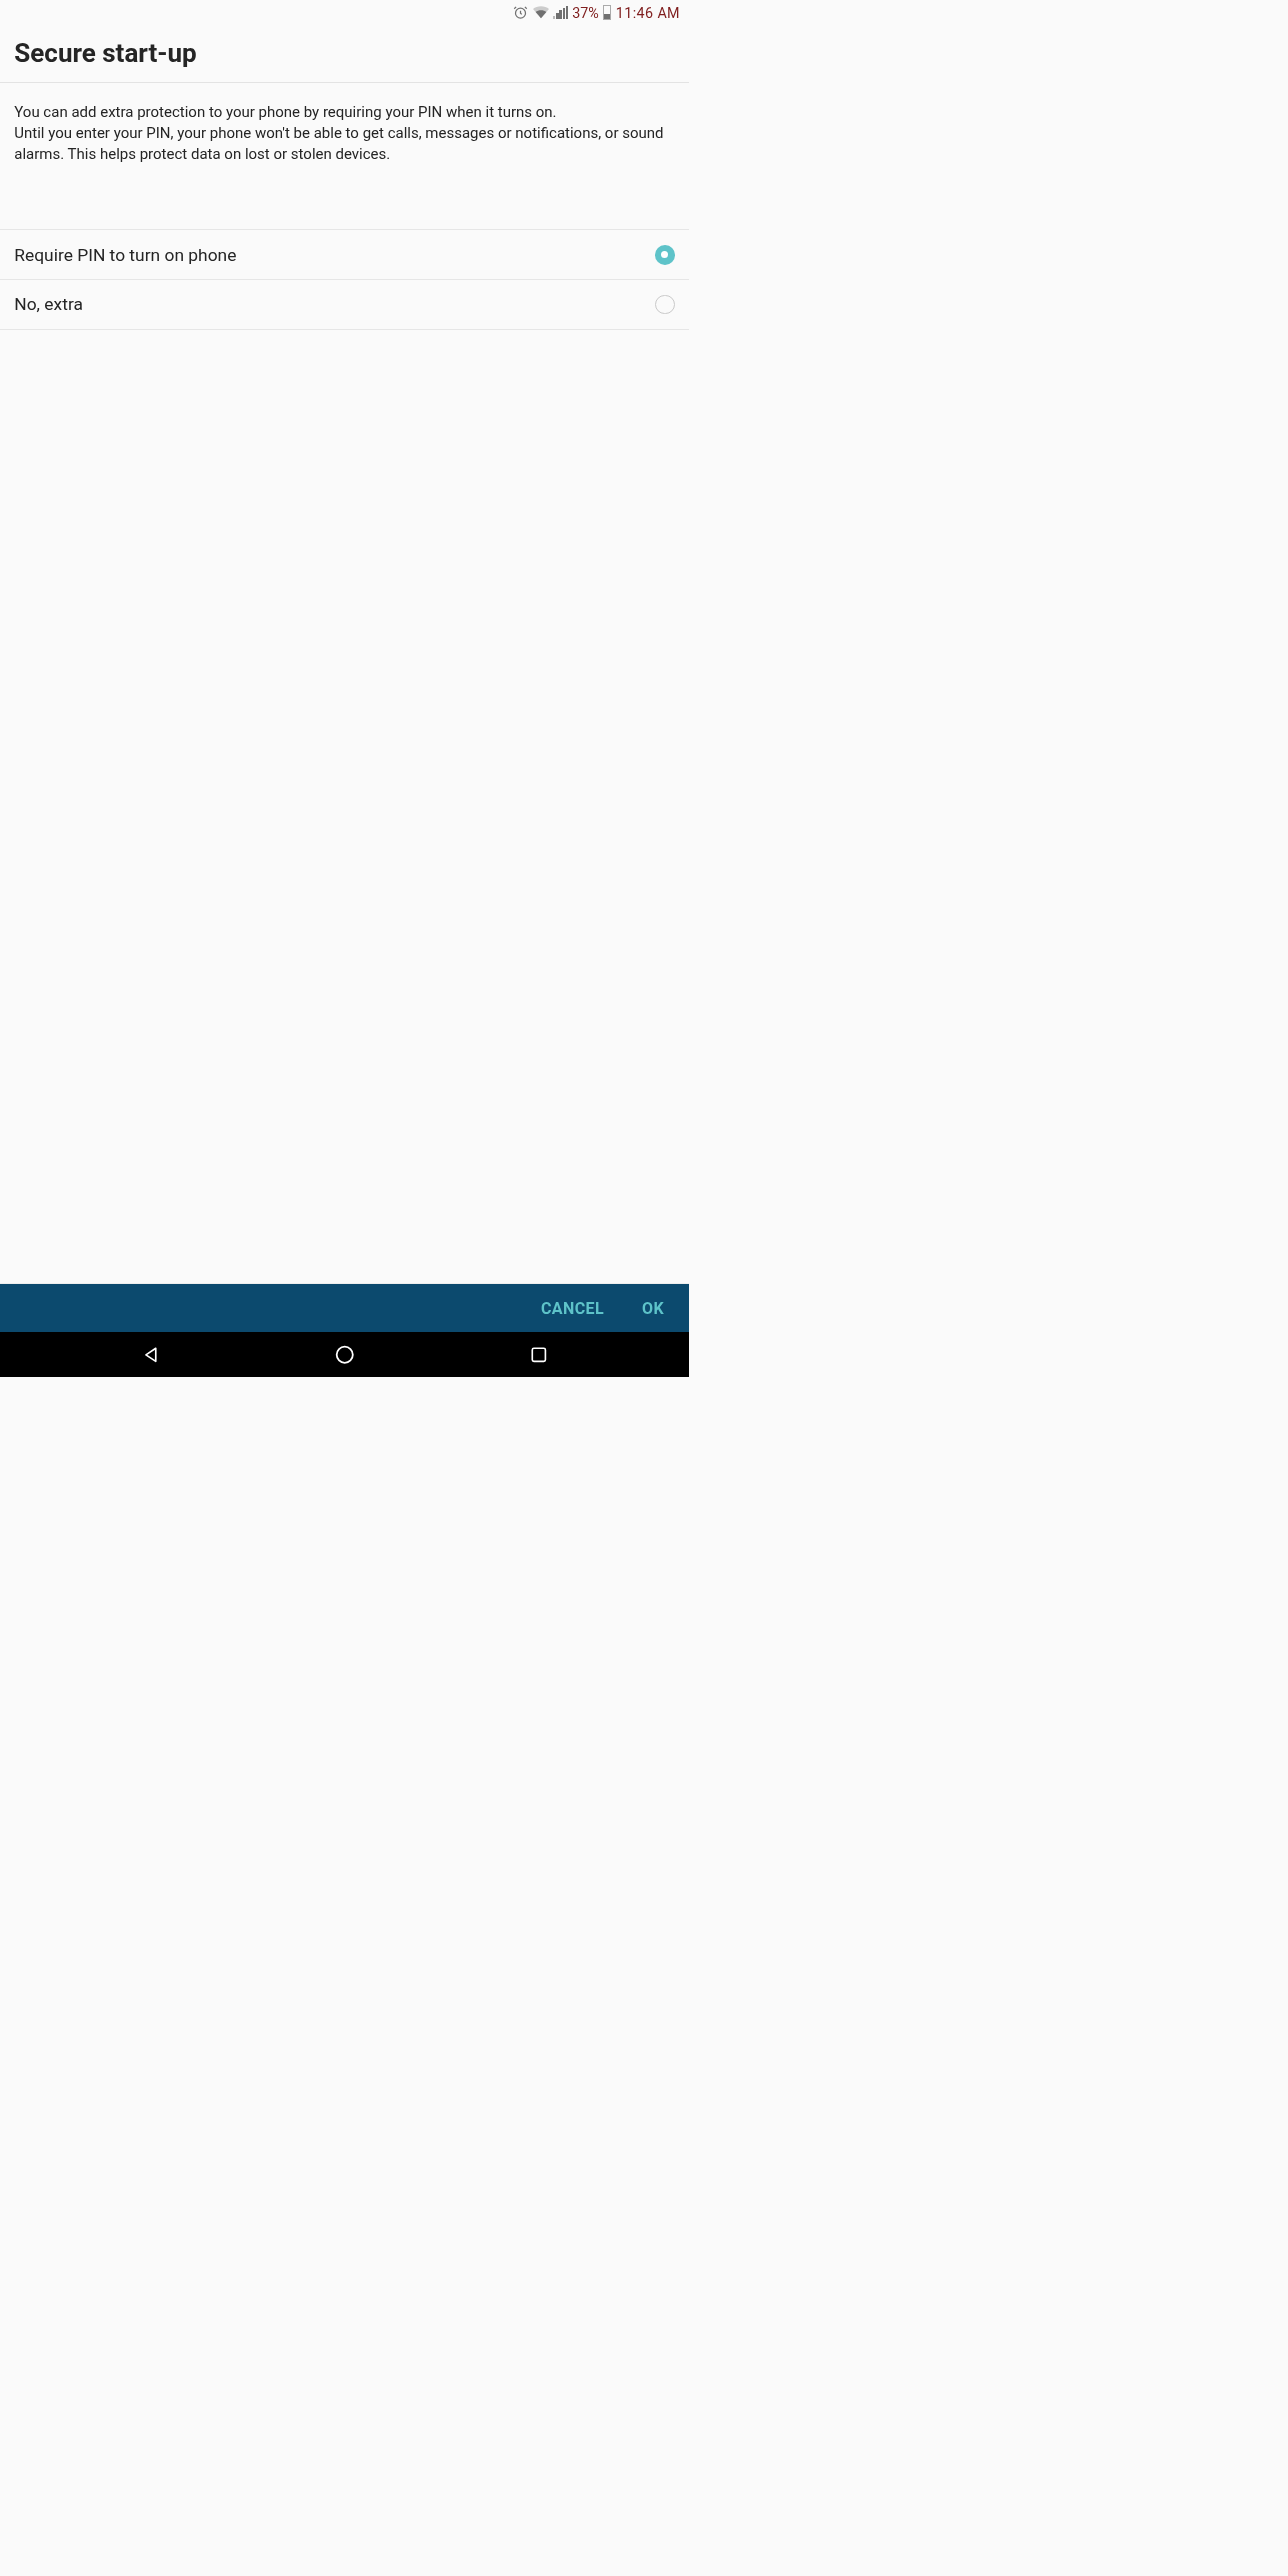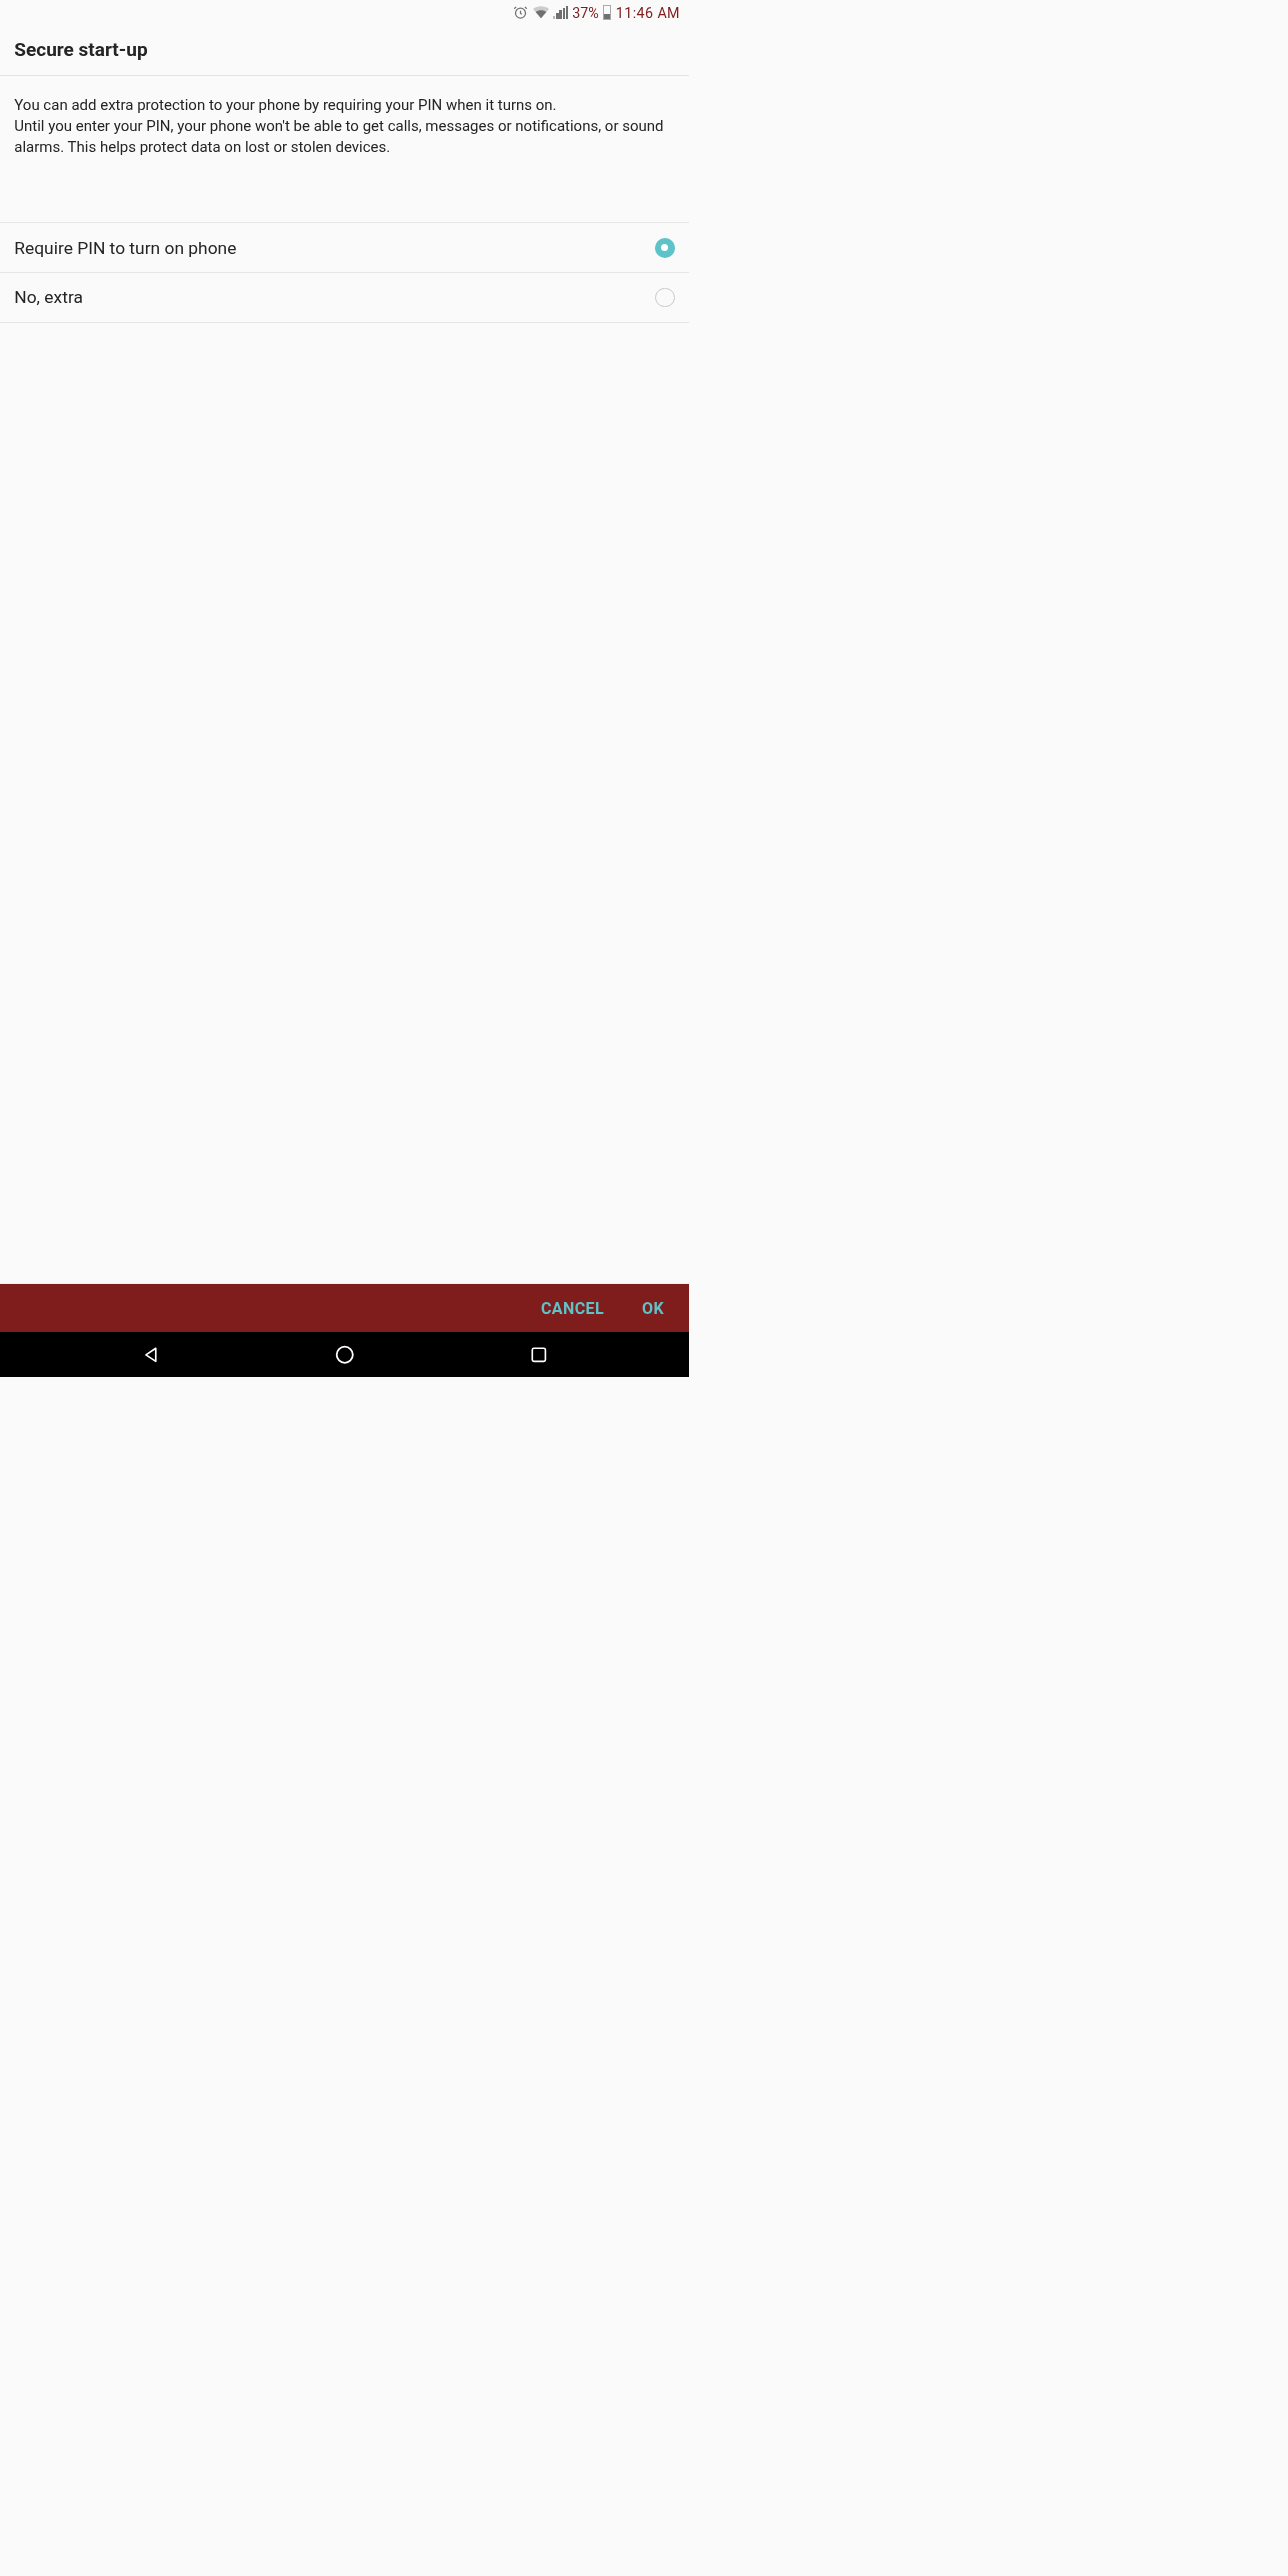--- a/index.html
+++ b/index.html
@@ -69,21 +69,21 @@
       width: 100%;
       height: 37%;
       background: #707070;
     }
 
     .header {
       padding: 12.5px 14.3px 14.3px;
       border-bottom: 0.9px solid #e3e3e3;
     }
     .header-title {
-      font-size: 19px;
+      font-size: 26px;
       font-weight: 700;
       color: #252525;
     }
 
     .description {
       padding: 19.7px 14.3px 64px;
       font-size: 15px;
       line-height: 1.4;
       color: #252525;
       border-bottom: 0.9px solid #e6e6e6;
@@ -128,21 +128,21 @@
       flex: 1;
     }
 
     .button-bar {
       border-top: 0.9px solid #eee;
       display: flex;
       justify-content: flex-end;
       align-items: center;
       gap: 38px;
       padding: 14.3px 25px;
-      background: #7f1d1d;
+      background: #0c4a6e;
     }
     .button-bar button {
       background: none;
       border: none;
       color: #5ec3c9;
       font-size: 16px;
       font-weight: 700;
       letter-spacing: 0.4px;
       cursor: pointer;
       font-family: inherit;

